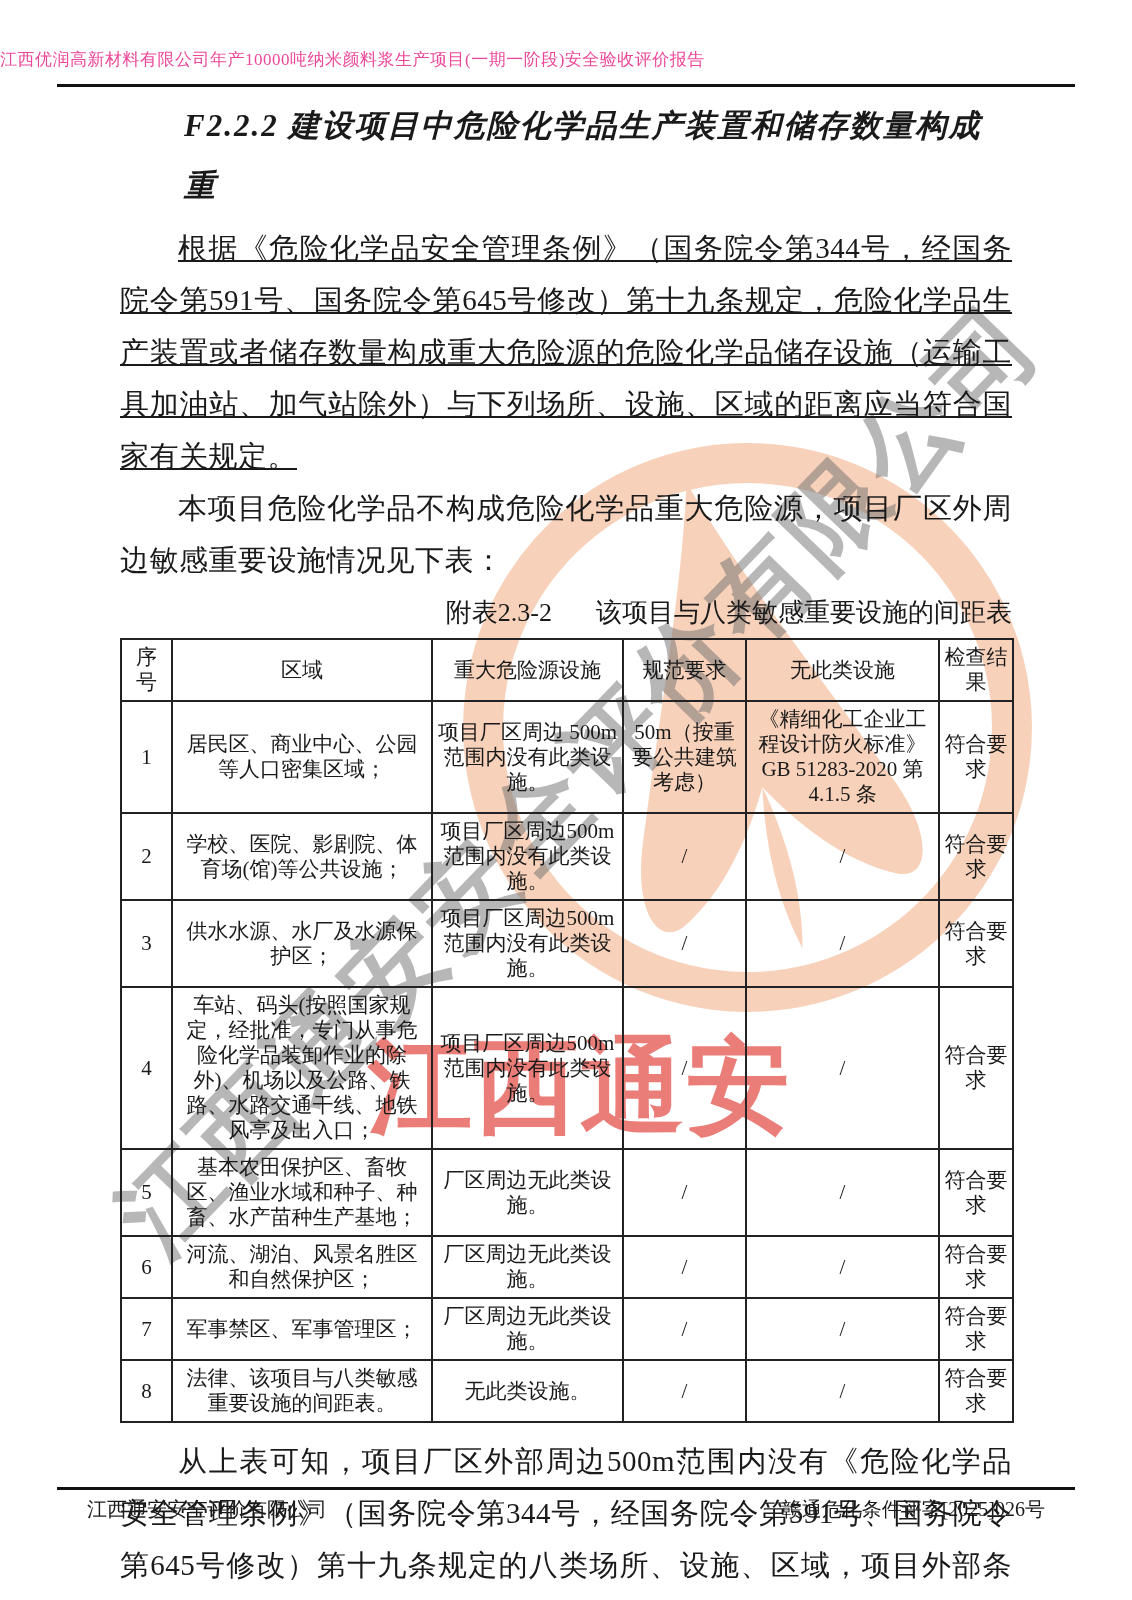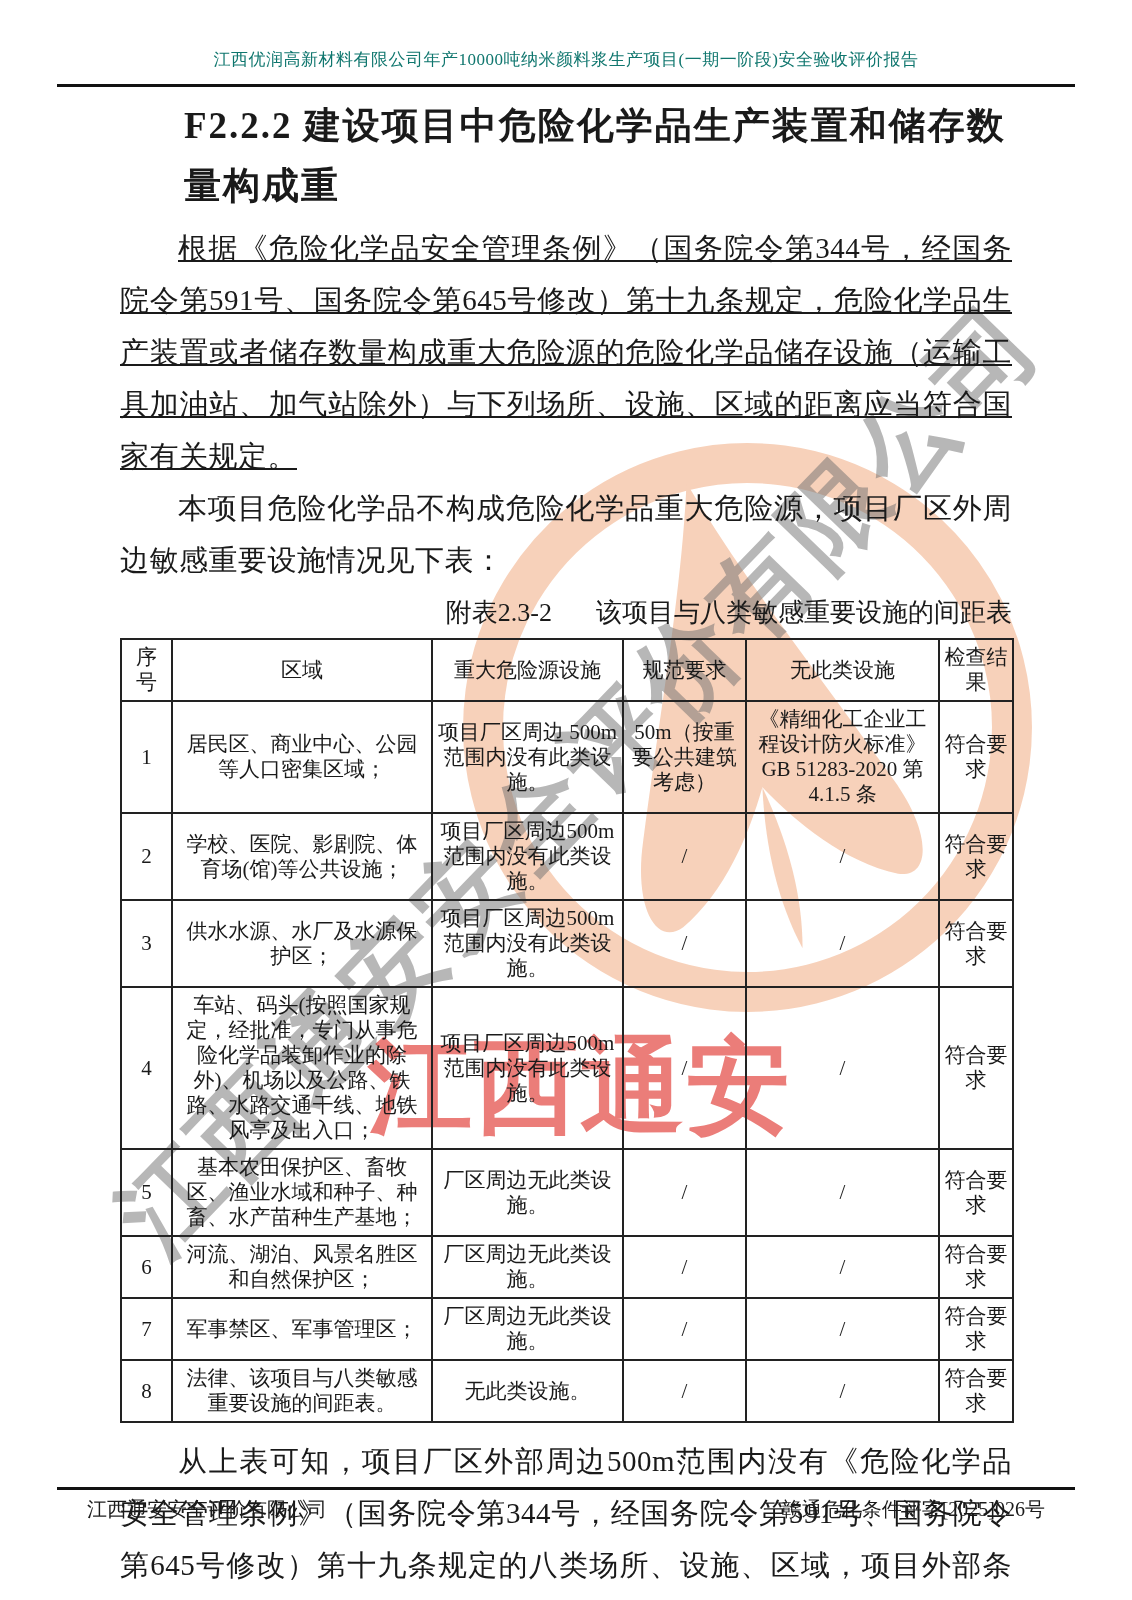--- a/index.html
+++ b/index.html
@@ -14,25 +14,25 @@
   .wm-ta{position:absolute;left:668px;top:792px;font-size:72px;font-weight:bold;
     color:rgba(110,201,236,.8);font-family:"Liberation Sans",sans-serif;letter-spacing:2px;}
   .wm-diag{position:absolute;left:-90px;top:712px;width:1340px;text-align:center;
     font-size:100px;font-weight:bold;color:rgba(112,112,112,.5);white-space:nowrap;
     letter-spacing:6px;transform:rotate(-46deg);font-family:"Liberation Serif",serif;}
   .wm-red{position:absolute;left:368px;top:1018px;font-size:104px;font-weight:bold;
     color:rgba(221,38,32,.6);white-space:nowrap;letter-spacing:2px;
     font-family:"Liberation Serif",serif;}
   
   .content{position:absolute;inset:0;z-index:1;}
-  .doc-header{position:absolute;top:48px;left:0;width:100%;text-align:center;
-    font-size:17px;color:#0f766e;letter-spacing:.5px;}
+  .doc-header{position:absolute;top:48px;left:0;width:100%;
+    font-size:17px;color:#ec4899;letter-spacing:.5px;}
   .header-rule{position:absolute;top:84px;left:57px;width:1018px;height:3px;background:#111;}
   .page-body{position:absolute;top:96px;left:120px;width:892px;}
-  .sec-title{font-size:37px;font-weight:bold;line-height:60px;letter-spacing:2px;}
+  .sec-title{font-size:31px;font-weight:bold;line-height:60px;letter-spacing:2px;font-style:italic;}
   .sec-title .l1{padding-left:64px;}
   .para{font-size:29px;line-height:52px;text-align:justify;text-indent:2em;
     margin:0 0 0 0;letter-spacing:.5px;}
   .para.p1{margin-top:6px;text-decoration:underline;}
   .tbl-caption{margin-top:10px;text-align:right;font-size:26px;line-height:34px;}
   .tbl-caption .gap{display:inline-block;width:44px;}
   table.spacing{border-collapse:collapse;width:892px;margin-top:8px;table-layout:fixed;}
   table.spacing th,table.spacing td{
     border:2px solid #222;font-size:21px;line-height:25px;text-align:center;
     vertical-align:middle;padding:5px 4px;font-weight:normal;word-break:break-all;}

